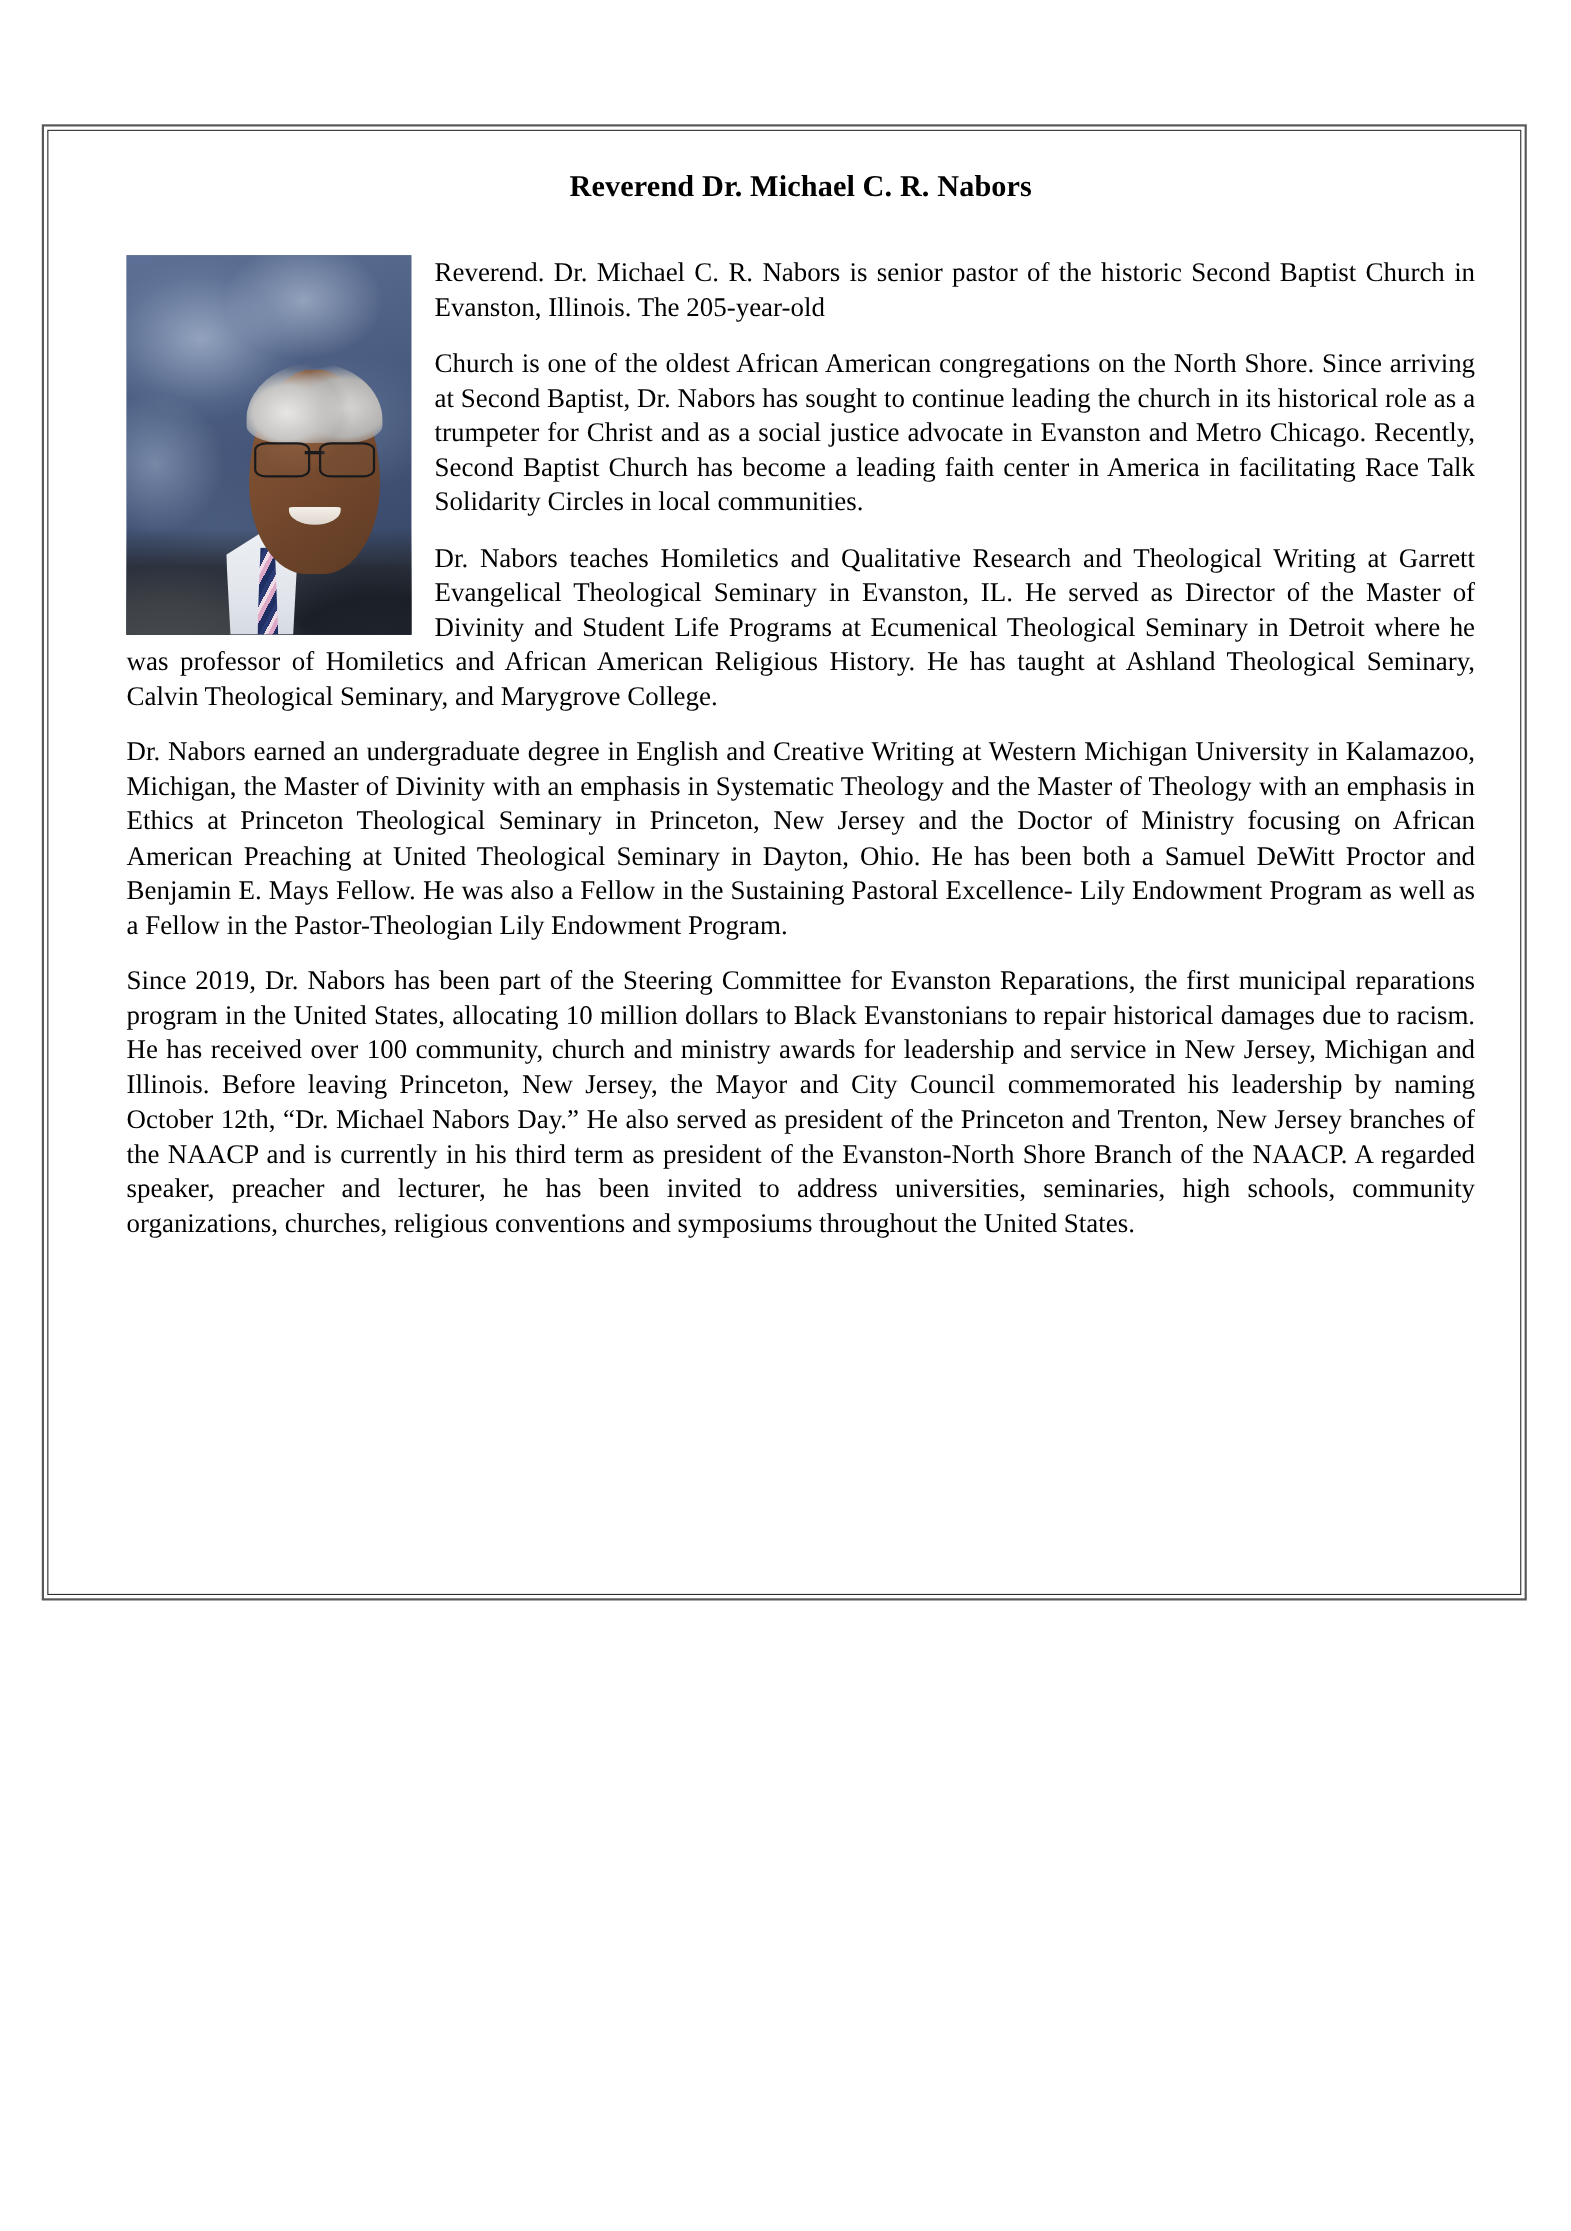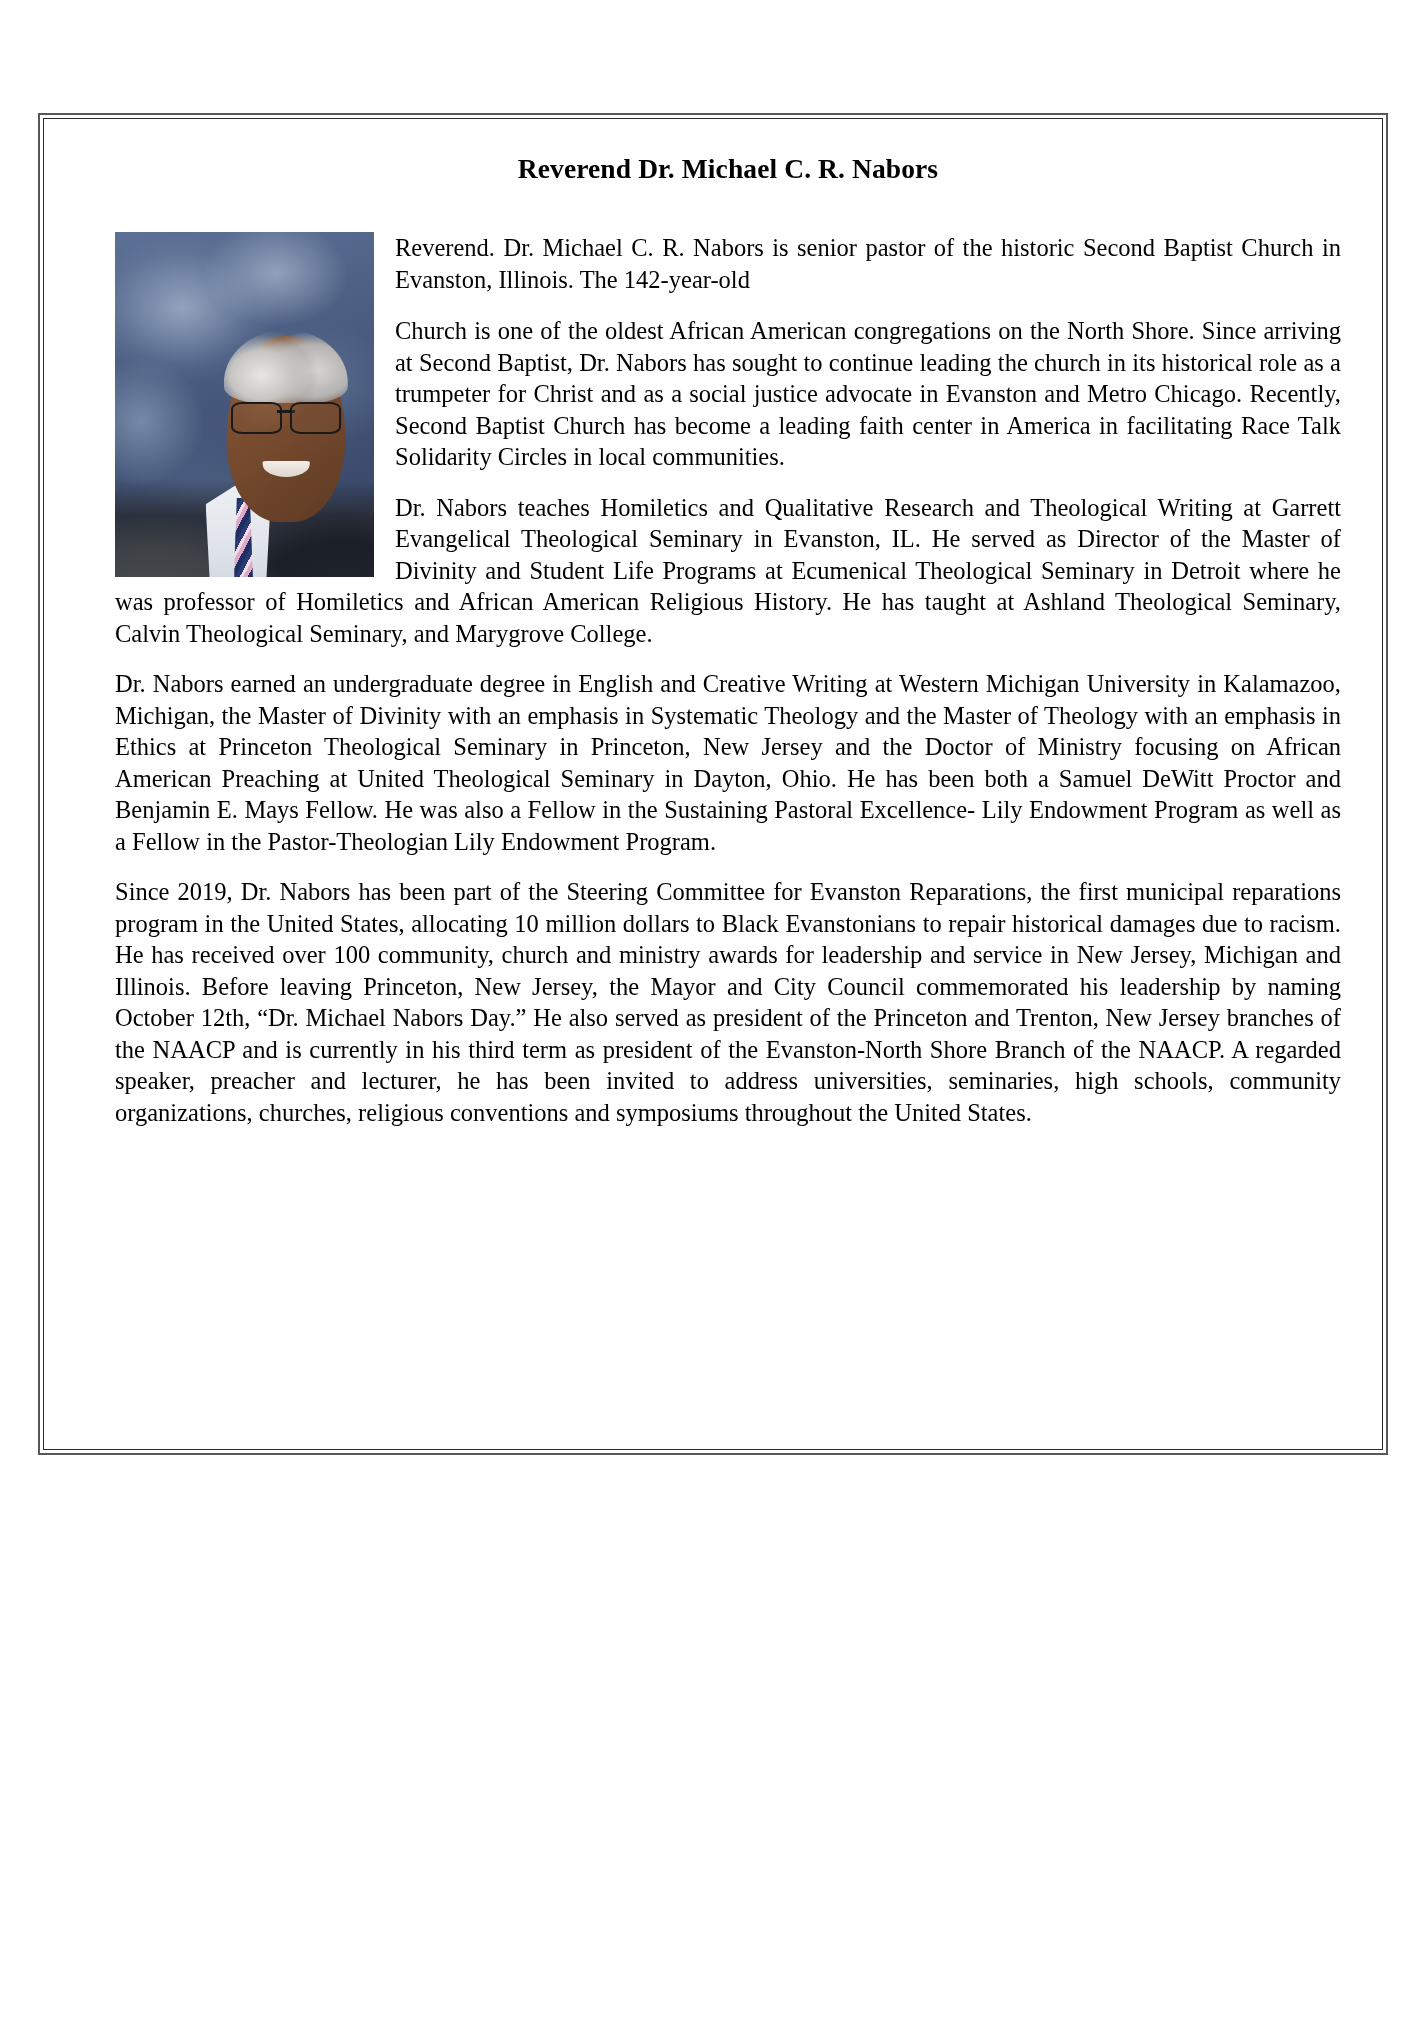--- a/index.html
+++ b/index.html
@@ -239,21 +239,21 @@
         <div class="portrait-head"></div>
         <div class="portrait-hair"></div>
         <div class="portrait-glasses">
           <span class="lens l"></span>
           <span class="bridge"></span>
           <span class="lens r"></span>
         </div>
         <div class="portrait-smile"></div>
       </figure>
 
-      <p class="para tight">Reverend. Dr. Michael C. R. Nabors is senior pastor of the historic Second Baptist Church in Evanston, Illinois. The 142-year-old</p>
+      <p class="para tight">Reverend. Dr. Michael C. R. Nabors is senior pastor of the historic Second Baptist Church in Evanston, Illinois. The 205-year-old</p>
       <p class="para">Church is one of the oldest African American congregations on the North Shore. Since arriving at Second Baptist, Dr. Nabors has sought to continue leading the church in its historical role as a trumpeter for Christ and as a social justice advocate in Evanston and Metro Chicago. Recently, Second Baptist Church has become a leading faith center in America in facilitating Race Talk Solidarity Circles in local communities.</p>
       <p class="para">Dr. Nabors teaches Homiletics and Qualitative Research and Theological Writing at Garrett Evangelical Theological Seminary in Evanston, IL. He served as Director of the Master of Divinity and Student Life Programs at Ecumenical Theological Seminary in Detroit where he was professor of Homiletics and African American Religious History. He has taught at Ashland Theological Seminary, Calvin Theological Seminary, and Marygrove College.</p>
       <p class="para">Dr. Nabors earned an undergraduate degree in English and Creative Writing at Western Michigan University in Kalamazoo, Michigan, the Master of Divinity with an emphasis in Systematic Theology and the Master of Theology with an emphasis in Ethics at Princeton Theological Seminary in Princeton, New Jersey and the Doctor of Ministry focusing on African American Preaching at United Theological Seminary in Dayton, Ohio. He has been both a Samuel DeWitt Proctor and Benjamin E. Mays Fellow. He was also a Fellow in the Sustaining Pastoral Excellence- Lily Endowment Program as well as a Fellow in the Pastor-Theologian Lily Endowment Program.</p>
       <p class="para">Since 2019, Dr. Nabors has been part of the Steering Committee for Evanston Reparations, the first municipal reparations program in the United States, allocating 10 million dollars to Black Evanstonians to repair historical damages due to racism. He has received over 100 community, church and ministry awards for leadership and service in New Jersey, Michigan and Illinois. Before leaving Princeton, New Jersey, the Mayor and City Council commemorated his leadership by naming October 12th, “Dr. Michael Nabors Day.” He also served as president of the Princeton and Trenton, New Jersey branches of the NAACP and is currently in his third term as president of the Evanston-North Shore Branch of the NAACP. A regarded speaker, preacher and lecturer, he has been invited to address universities, seminaries, high schools, community organizations, churches, religious conventions and symposiums throughout the United States.</p>
 
     </div>
   </div>
 </div>
 
 </body></html>

